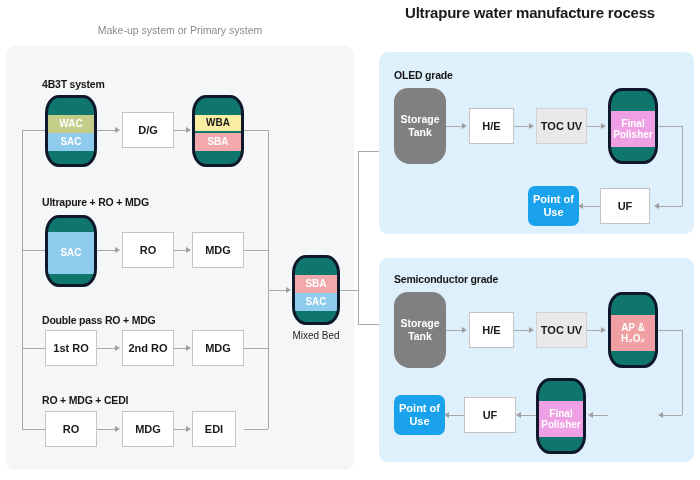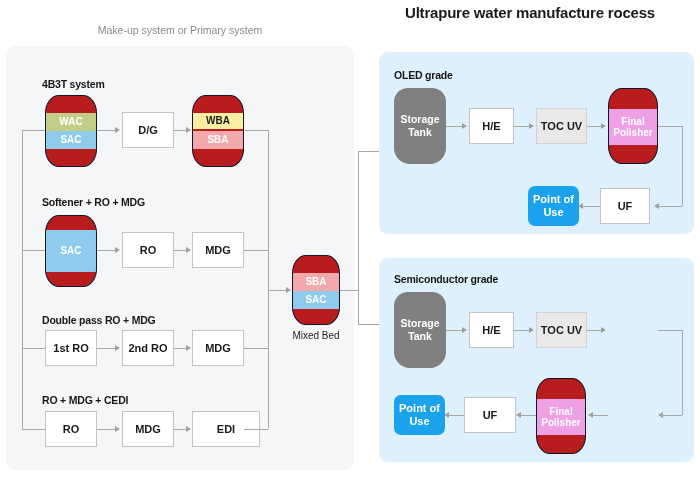--- a/index.html
+++ b/index.html
@@ -45,22 +45,22 @@
   .pou{
     position:absolute;box-sizing:border-box;border-radius:7px;
     background:#1aa3ec;color:#ffffff;
     display:flex;align-items:center;justify-content:center;
     font-weight:bold;font-size:11px;text-align:center;line-height:1.2;
   }
 
   
   .cyl{
     position:absolute;box-sizing:border-box;
-    border:1px solid #0f172a;border-radius:14px/18px;
-    background:#b91c1c;overflow:hidden;
+    border:3px solid #0f172a;border-radius:14px/18px;
+    background:#0f766e;overflow:hidden;
   }
   .cyl .band{
     position:absolute;left:0;right:0;
     display:flex;align-items:center;justify-content:center;
     font-weight:bold;text-align:center;line-height:1.15;
   }
   .cyl.solid{
     border:none;border-radius:14px 14px 16px 16px;
     background:#808080;
     display:flex;align-items:center;justify-content:center;
@@ -114,21 +114,21 @@
 
   <div class="box" style="left:122px;top:112px;width:52px;height:36px;">D/G</div>
   <div class="ln h" style="left:174px;top:130px;width:12px;"></div>
   <div class="arw r" style="left:186px;top:126.5px;"></div>
 
   <div class="cyl" style="left:192px;top:95px;width:52px;height:72px;">
     <div class="band" style="top:17px;height:16px;background:#faeea2;color:#1a1a1a;font-size:10px;">WBA</div>
     <div class="band" style="top:35px;height:18px;background:#f3a8ac;color:#ffffff;font-size:10px;">SBA</div>
   </div>
 
-  <div class="sec-label" style="left:42px;top:196px;">Softener + RO + MDG</div>
+  <div class="sec-label" style="left:42px;top:196px;">Ultrapure + RO + MDG</div>
 
   <div class="cyl" style="left:45px;top:215px;width:52px;height:72px;">
     <div class="band" style="top:14px;height:42px;background:#8ecbec;color:#ffffff;font-size:10px;">SAC</div>
   </div>
   <div class="ln h" style="left:97px;top:250px;width:18px;"></div>
   <div class="arw r" style="left:115px;top:246.5px;"></div>
 
   <div class="box" style="left:122px;top:232px;width:52px;height:36px;">RO</div>
   <div class="ln h" style="left:174px;top:250px;width:12px;"></div>
   <div class="arw r" style="left:186px;top:246.5px;"></div>
@@ -150,21 +150,21 @@
   <div class="sec-label" style="left:42px;top:394px;">RO + MDG + CEDI</div>
 
   <div class="box" style="left:45px;top:411px;width:52px;height:36px;">RO</div>
   <div class="ln h" style="left:97px;top:429px;width:18px;"></div>
   <div class="arw r" style="left:115px;top:425.5px;"></div>
 
   <div class="box" style="left:122px;top:411px;width:52px;height:36px;">MDG</div>
   <div class="ln h" style="left:174px;top:429px;width:12px;"></div>
   <div class="arw r" style="left:186px;top:425.5px;"></div>
 
-  <div class="box" style="left:192px;top:411px;width:68px;height:36px;">EDI</div>
+  <div class="box" style="left:192px;top:411px;width:44px;height:36px;">EDI</div>
 
   <div class="ln h" style="left:244px;top:130px;width:24px;"></div>
   <div class="ln h" style="left:244px;top:250px;width:24px;"></div>
   <div class="ln h" style="left:244px;top:348px;width:24px;"></div>
   <div class="ln h" style="left:244px;top:429px;width:24px;"></div>
   <div class="ln v" style="left:268px;top:130px;height:299px;"></div>
   <div class="ln h" style="left:268px;top:290px;width:18px;"></div>
   <div class="arw r" style="left:286px;top:286.5px;"></div>
 
   <div class="cyl" style="left:292px;top:255px;width:48px;height:70px;">
@@ -220,20 +220,23 @@
   <div class="arw r" style="left:462px;top:326.5px;"></div>
 
   <div class="box" style="left:469px;top:312px;width:45px;height:36px;">H/E</div>
   <div class="ln h" style="left:514px;top:330px;width:15px;"></div>
   <div class="arw r" style="left:529px;top:326.5px;"></div>
 
   <div class="box grey" style="left:536px;top:312px;width:51px;height:36px;">TOC UV</div>
   <div class="ln h" style="left:587px;top:330px;width:14px;"></div>
   <div class="arw r" style="left:601px;top:326.5px;"></div>
 
+  <div class="cyl" style="left:608px;top:292px;width:50px;height:76px;">
+    <div class="band" style="top:20px;height:36px;background:#f0a0a2;color:#ffffff;font-size:10px;">AP &amp; H₂O₂</div>
+  </div>
 
   <div class="ln h" style="left:658px;top:330px;width:24px;"></div>
   <div class="ln v" style="left:682px;top:330px;height:85px;"></div>
   <div class="ln h" style="left:663px;top:415px;width:19px;"></div>
   <div class="arw l" style="left:658px;top:411.5px;"></div>
 
   <div class="ln h" style="left:593px;top:415px;width:15px;"></div>
   <div class="arw l" style="left:588px;top:411.5px;"></div>
 
   <div class="cyl" style="left:536px;top:378px;width:50px;height:76px;">

